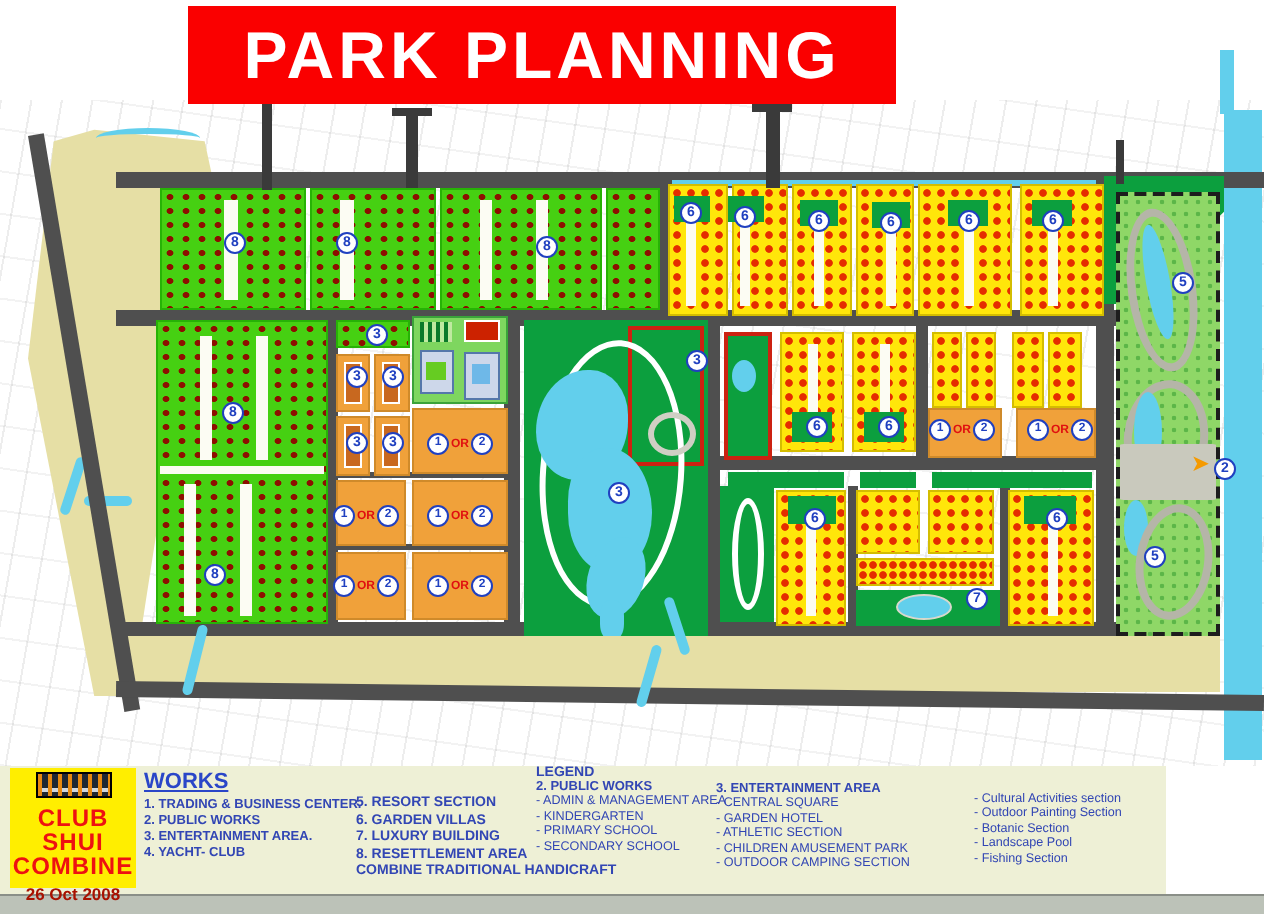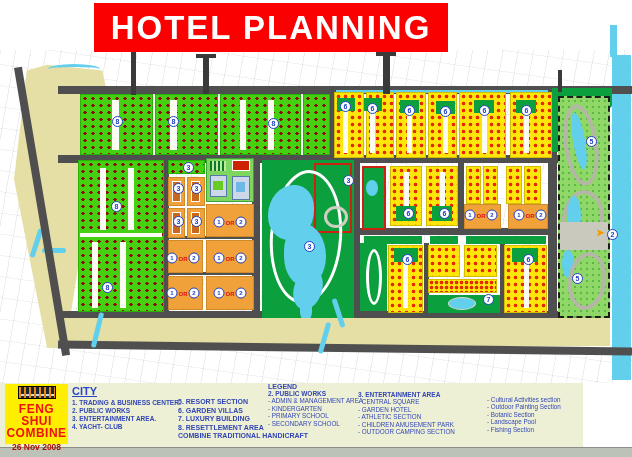--- a/index.html
+++ b/index.html
@@ -54,21 +54,21 @@
         border:1px solid #000;}
 </style>
 </head>
 <body>
 
 <div id="stage">
 
   <div class="abs sketch" style="left:0;top:50px;width:632px;height:333px;"></div>
 
   <div class="abs banner" style="left:94px;top:3px;width:354px;height:49px;">
-    <span>HOTEL PLANNING</span>
+    <span>PARK PLANNING</span>
   </div>
   <div class="abs water" style="left:610px;top:25px;width:7px;height:32px;"></div>
 
   <div class="abs beige" style="left:14px;top:62px;width:92px;height:286px;clip-path:polygon(36% 1%,96% 3%,100% 9%,56% 100%,36% 100%,0 41%,14% 3%);"></div>
   <div class="abs" style="left:48px;top:64px;width:52px;height:10px;border-top:3px solid #62cfec;border-radius:50%;"></div>
   <div class="abs water" style="left:34px;top:228px;width:5px;height:30px;transform:rotate(18deg);border-radius:4px;"></div>
   <div class="abs water" style="left:42px;top:248px;width:24px;height:5px;border-radius:4px;"></div>
 
   <div class="abs beige" style="left:62px;top:313px;width:500px;height:33px;"></div>
   <div class="abs beige" style="left:558px;top:316px;width:52px;height:30px;"></div>
@@ -286,28 +286,28 @@
       </span>
     </div>
 
   <div class="abs" style="left:0;top:383px;width:583px;height:64px;background:#eef0d6;"></div>
   <div class="abs" style="left:583px;top:383px;width:49px;height:64px;background:#ffffff;"></div>
   <div class="abs" style="left:0;top:447px;width:632px;height:10px;background:#bcc2b8;border-top:1px solid #8a8f88;"></div>
 
   <div class="abs proposal-box" style="left:5px;top:384px;width:63px;height:60px;">
     <div class="abs logo" style="left:13px;top:2px;width:38px;height:13px;"></div>
     <div class="abs" style="left:0;top:19px;width:63px;">
-      <div class="fs-line">FENG SHUI</div>
+      <div class="fs-line">CLUB SHUI</div>
       <div class="fs-line">COMBINE</div>
-      <div class="fs-date">26 Nov 2008</div>
+      <div class="fs-date">26 Oct 2008</div>
     </div>
   </div>
 
   <div class="abs" style="left:72px;top:385px;">
-    <div class="note-h">CITY</div>
+    <div class="note-h">WORKS</div>
     <div class="bluetxt t65" style="margin-top:2px;">
         <div class="tline">1. TRADING &amp; BUSINESS CENTER.</div>
         <div class="tline">2. PUBLIC WORKS</div>
         <div class="tline">3. ENTERTAINMENT AREA.</div>
         <div class="tline">4. YACHT- CLUB</div>
       </div>
   </div>
   <div class="abs bluetxt t70" style="left:178px;top:398px;">
       <div class="tline">5. RESORT SECTION</div>
       <div class="tline">6. GARDEN VILLAS</div>

